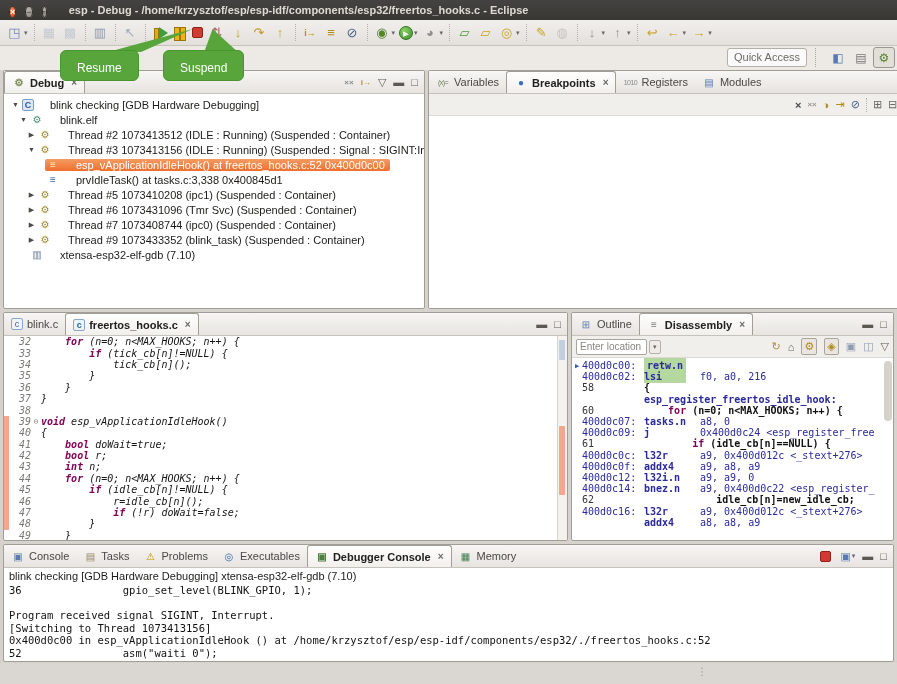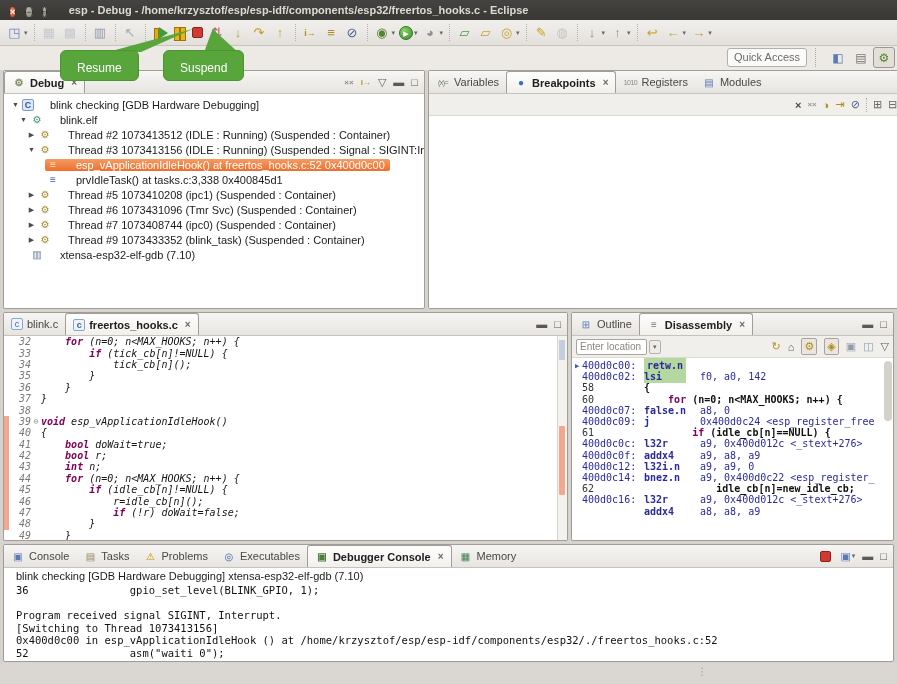--- a/index.html
+++ b/index.html
@@ -100,21 +100,21 @@
   .daddr.src { color:#333; }
   .dmnem { width:56px; flex:none; color:#2a2a9a; font-weight:bold; }
   .dmnem .hl { background:#b5d7a0; display:inline-block; padding:12px 3px; }
   .dops { color:#2a2a9a; }
   .dsrc { color:#111; font-weight:bold; }
   .dsrc .kw { color:#7f0055; }
   .dlabel { color:#2a2a9a; font-weight:bold; }
   .dscroll { position:absolute; right:1px; top:48px; width:8px; height:60px; background:#d5d1cb; border-radius:4px; }
 
   
-  .console-body { flex:1; overflow:hidden; padding:2px 12px; }
+  .console-body { flex:1; overflow:hidden; padding:2px 5px; }
   .cproc { font-size:11px; color:#1c1b19; height:14px; }
   .clinetxt { font-family:"DejaVu Sans Mono", monospace; font-size:10.5px; height:12.5px; white-space:pre; color:#111; }
 
   .bottom-trim { position:absolute; left:0; top:663px; width:897px; height:21px; background:#dad6d1; }
   .grip { position:absolute; left:697px; top:3px; color:#97938d; font-size:10px; letter-spacing:1px; }
 </style>
 </head>
 <body>
 
 <div class="titlebar">
@@ -504,24 +504,25 @@
         <span class="pbtn">
           <span class="glyph" style="color: rgb(143, 155, 176);">◫</span>
         </span>
         <span class="pbtn">
           <span class="glyph" style="color: rgb(92, 89, 84);">▽</span>
         </span>
       </span>
   </div>
   <div class="disasm" id="disasm-lines">
       <div class="dl"><span class="dmark">▶</span><span class="daddr">400d0c00:</span><span class="dmnem"><span class="hl">retw.n</span></span><span class="dops"></span></div>
-      <div class="dl"><span class="dmark"></span><span class="daddr">400d0c02:</span><span class="dmnem">lsi</span><span class="dops">f0, a0, 142</span></div>
+      <div class="dl"><span class="dmark"></span><span class="daddr">400d0c02:</span><span class="dmnem">lsi</span><span class="dops">f0, a0, 216</span></div>
       <div class="dl"><span class="dmark"></span><span class="daddr src">58</span><span class="dsrc"><span>{</span></span></div>
+      <div class="dl"><span class="dmark"></span><span class="daddr"></span><span class="dlabel">esp_register_freertos_idle_hook:</span></div>
       <div class="dl"><span class="dmark"></span><span class="daddr src">60</span><span class="dsrc"><span>    </span><span class="kw">for</span><span> (n=0; n&lt;MAX_HOOKS; n++) {</span></span></div>
-      <div class="dl"><span class="dmark"></span><span class="daddr">400d0c07:</span><span class="dmnem">false.n</span><span class="dops">a8, 0</span></div>
+      <div class="dl"><span class="dmark"></span><span class="daddr">400d0c07:</span><span class="dmnem">tasks.n</span><span class="dops">a8, 0</span></div>
       <div class="dl"><span class="dmark"></span><span class="daddr">400d0c09:</span><span class="dmnem">j</span><span class="dops">0x400d0c24 &lt;esp_register_free</span></div>
       <div class="dl"><span class="dmark"></span><span class="daddr src">61</span><span class="dsrc"><span>        </span><span class="kw">if</span><span> (idle_cb[n]==NULL) {</span></span></div>
       <div class="dl"><span class="dmark"></span><span class="daddr">400d0c0c:</span><span class="dmnem">l32r</span><span class="dops">a9, 0x400d012c &lt;_stext+276&gt;</span></div>
       <div class="dl"><span class="dmark"></span><span class="daddr">400d0c0f:</span><span class="dmnem">addx4</span><span class="dops">a9, a8, a9</span></div>
       <div class="dl"><span class="dmark"></span><span class="daddr">400d0c12:</span><span class="dmnem">l32i.n</span><span class="dops">a9, a9, 0</span></div>
       <div class="dl"><span class="dmark"></span><span class="daddr">400d0c14:</span><span class="dmnem">bnez.n</span><span class="dops">a9, 0x400d0c22 &lt;esp_register_</span></div>
       <div class="dl"><span class="dmark"></span><span class="daddr src">62</span><span class="dsrc"><span>            idle_cb[n]=new_idle_cb;</span></span></div>
       <div class="dl"><span class="dmark"></span><span class="daddr">400d0c16:</span><span class="dmnem">l32r</span><span class="dops">a9, 0x400d012c &lt;_stext+276&gt;</span></div>
       <div class="dl"><span class="dmark"></span><span class="daddr"></span><span class="dmnem">addx4</span><span class="dops">a8, a8, a9</span></div>
     </div>

